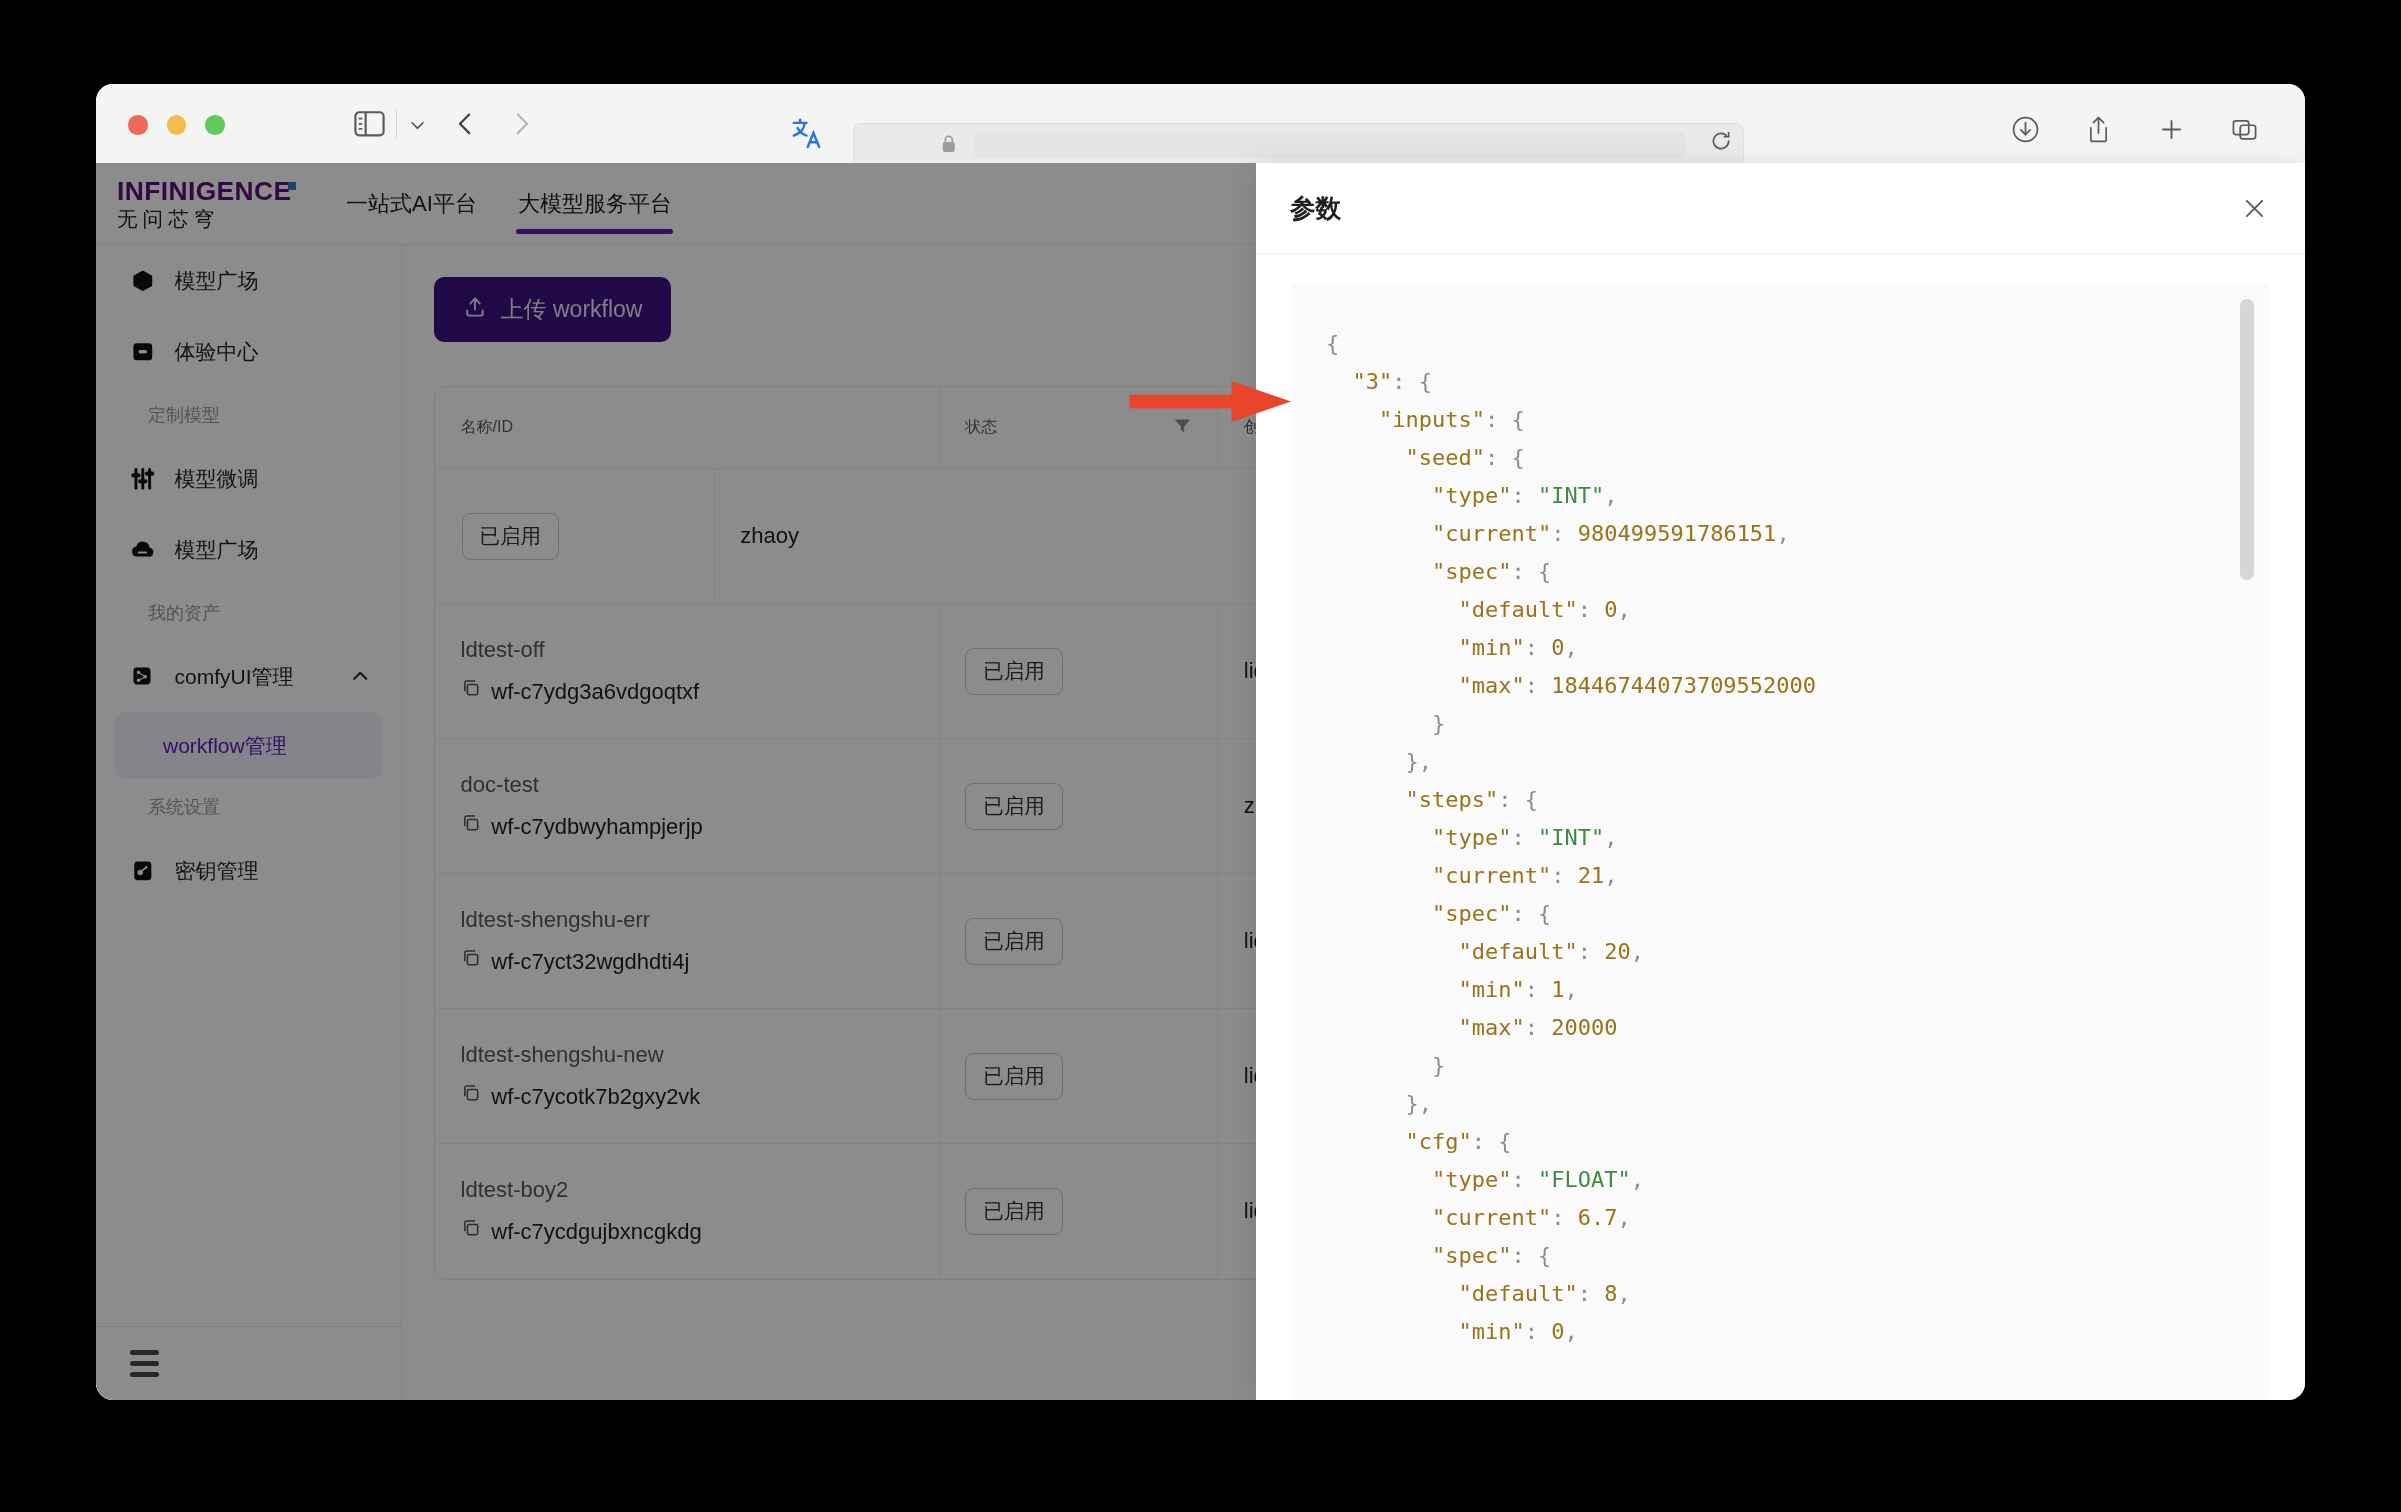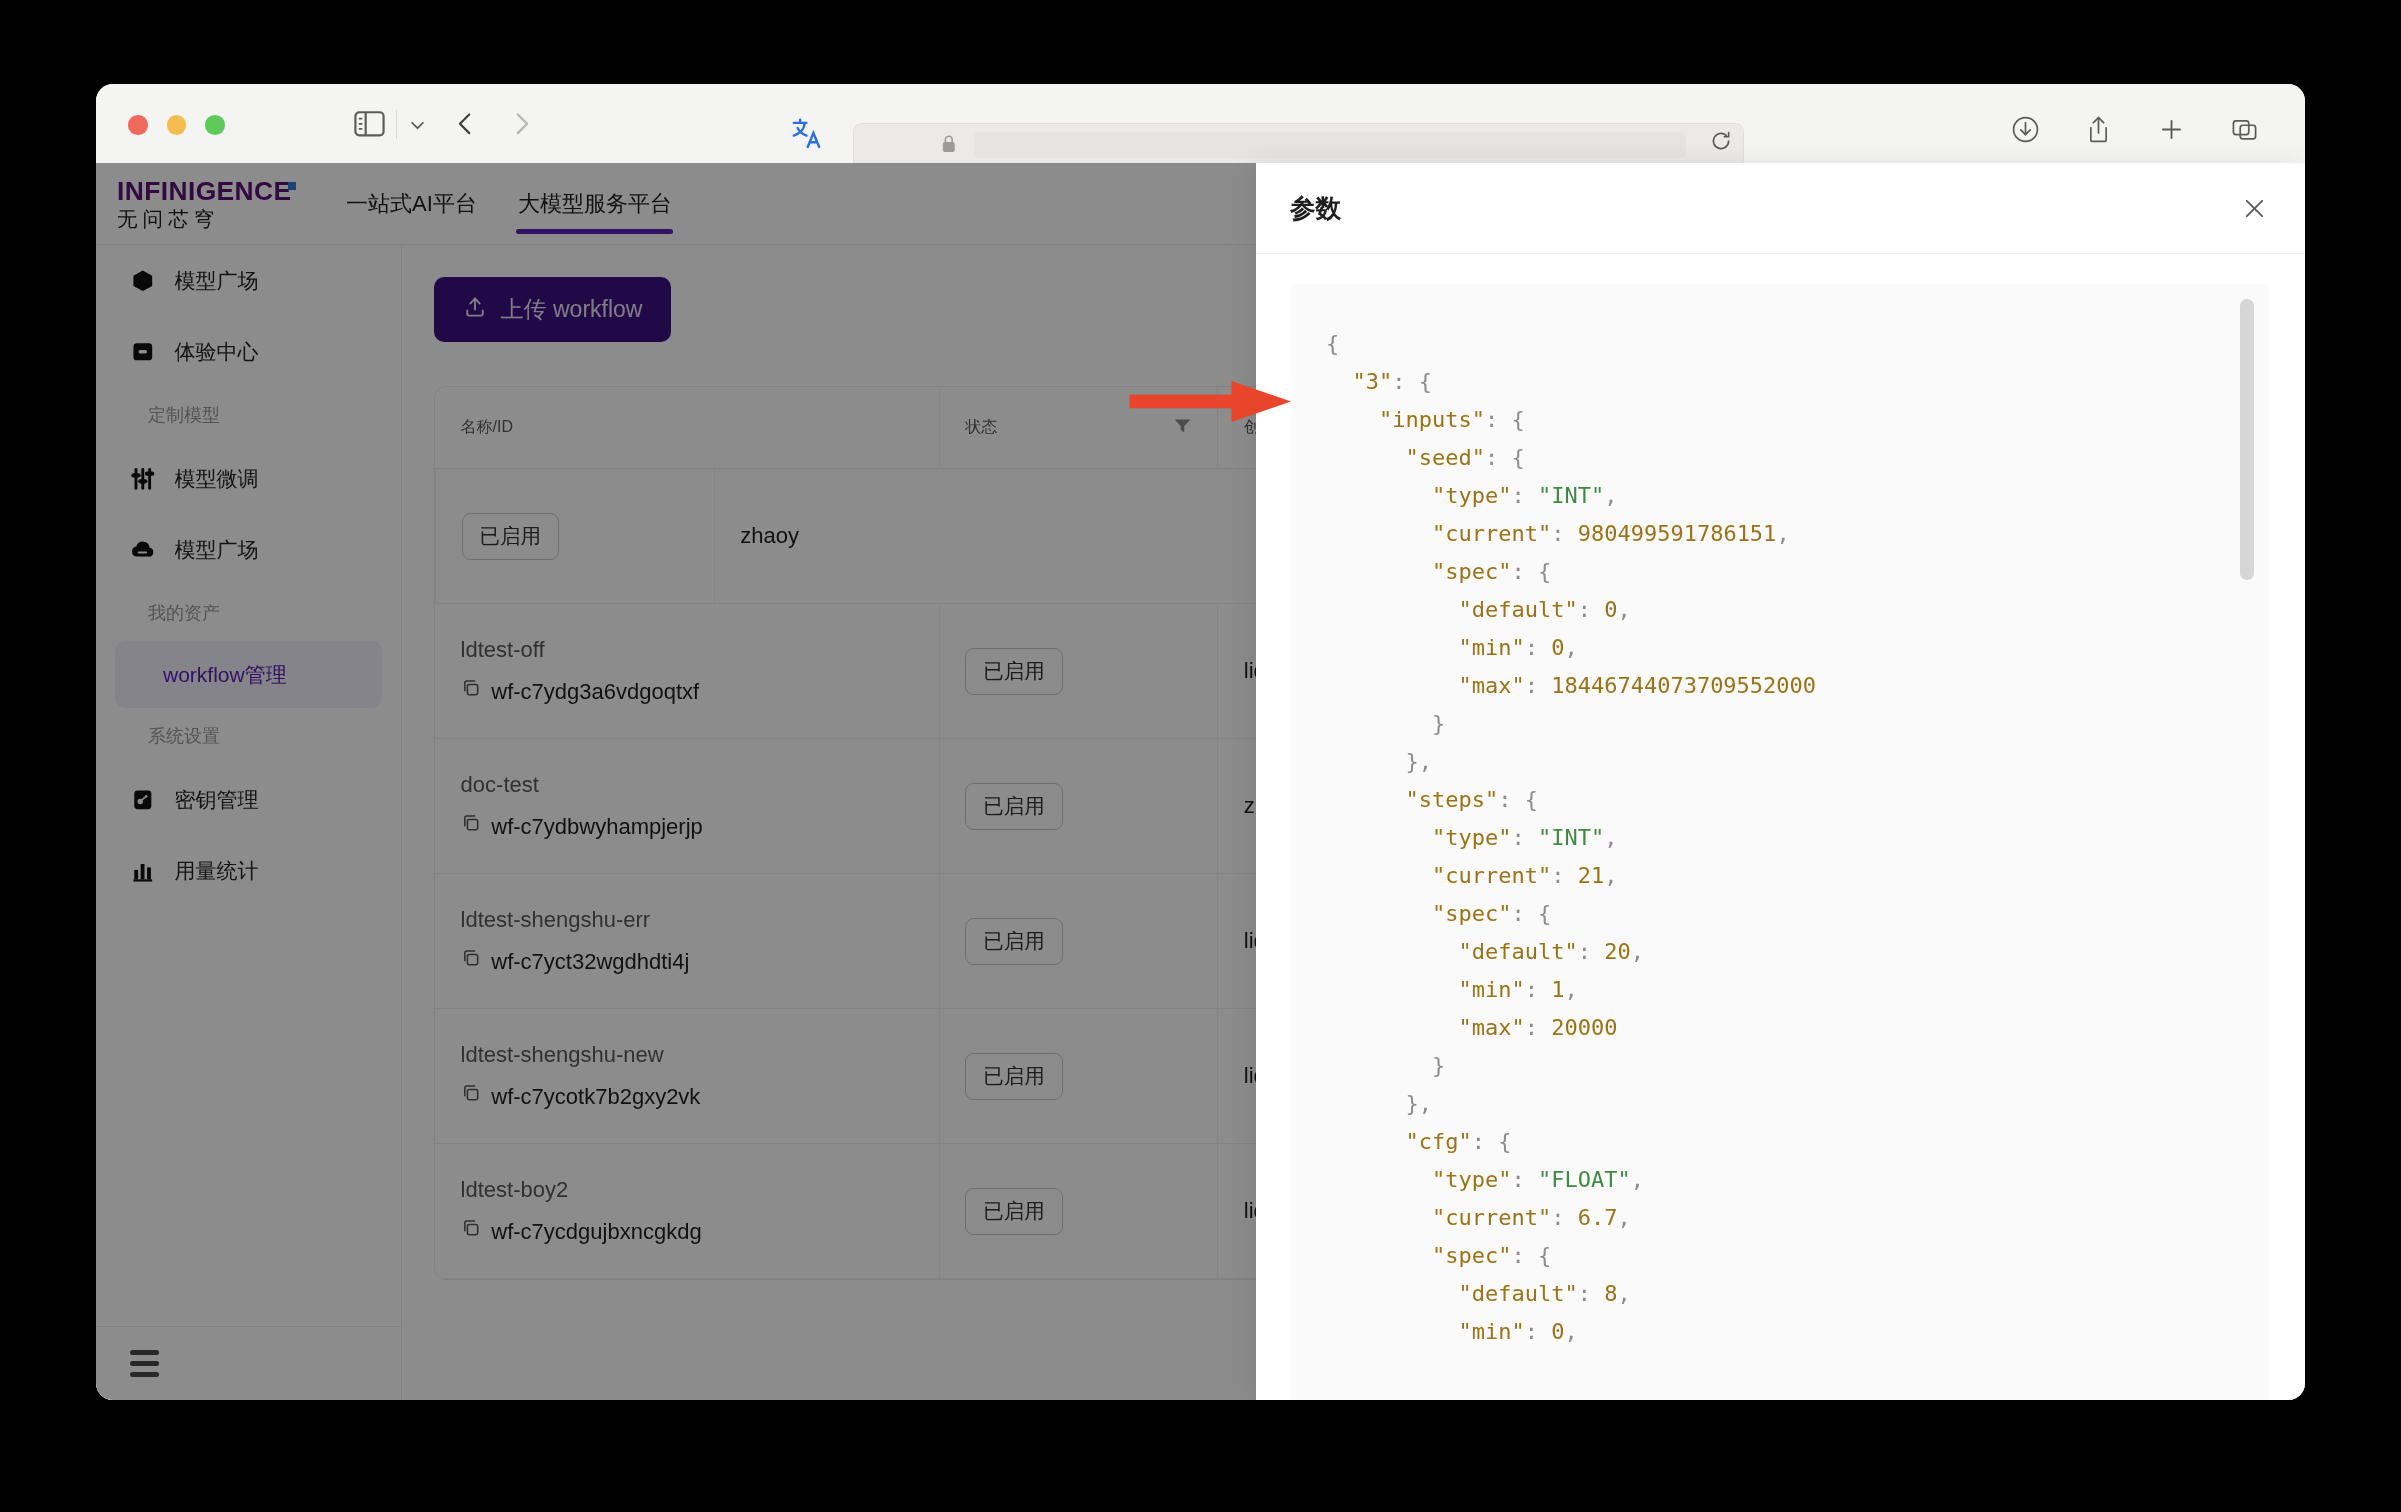--- a/index.html
+++ b/index.html
@@ -265,47 +265,53 @@
               <svg viewBox="0 0 30 30" width="25.6" height="25.6" fill="#111">
                   <path d="M8 23a6 6 0 01-.6-11.9A8 8 0 0123 12.5a5.3 5.3 0 01-1.3 10.5z"></path>
                   <rect x="9" y="17" width="11" height="2.4" rx="1.2" fill="#fff"></rect>
                 </svg>
             </span>
             <span>模型广场</span>
           </div>
 
           <div class="side-group">我的资产</div>
 
+          <div class="side-item">
+            <span class="s-ic">
+              <svg viewBox="0 0 30 30" width="25.6" height="25.6">
+                  <rect x="4" y="4" width="20" height="20" rx="4" fill="#111"></rect>
+                  <circle cx="10" cy="10" r="2" fill="#fff"></circle>
+                  <circle cx="18" cy="15" r="2" fill="#fff"></circle>
+                  <circle cx="10" cy="19" r="2" fill="#fff"></circle>
+                  <path d="M10 10l8 5-8 4" stroke="#fff" stroke-width="1.4" fill="none"></path>
+                </svg>
+            </span>
+            <span>comfyUI管理</span>
+            <span class="side-chev">
+              <svg viewBox="0 0 24 24" width="20.5" height="20.5" fill="none" stroke="#333" stroke-width="2.6" stroke-linecap="round" stroke-linejoin="round">
+                  <polyline points="5,15 12,8 19,15"></polyline>
+                </svg>
+            </span>
+          </div>
 
           <div class="side-sub active">
             <span>workflow管理</span>
           </div>
 
           <div class="side-group">系统设置</div>
 
           <div class="side-item">
             <span class="s-ic">
               <svg viewBox="0 0 30 30" width="25.6" height="25.6">
                   <rect x="5" y="4" width="20" height="22" rx="4" fill="#111"></rect>
                   <circle cx="12" cy="17" r="3.2" fill="#fff"></circle>
                   <path d="M14 15l6-5M18 10l2 2" stroke="#fff" stroke-width="2" fill="none"></path>
                 </svg>
             </span>
             <span>密钥管理</span>
-          </div>
-          <div class="side-item">
-            <span class="s-ic">
-              <svg viewBox="0 0 30 30" width="25.6" height="25.6" fill="#111">
-                  <rect x="5" y="14" width="4.5" height="11"></rect>
-                  <rect x="12.5" y="7" width="4.5" height="18"></rect>
-                  <rect x="20" y="11" width="4.5" height="14"></rect>
-                  <rect x="4" y="25" width="22" height="2.6"></rect>
-                </svg>
-            </span>
-            <span>用量统计</span>
           </div>
 
           <div class="side-bottom">
             <div class="burger">
                 <span></span>
                 <span></span>
                 <span></span>
               </div>
           </div>
         </div>

